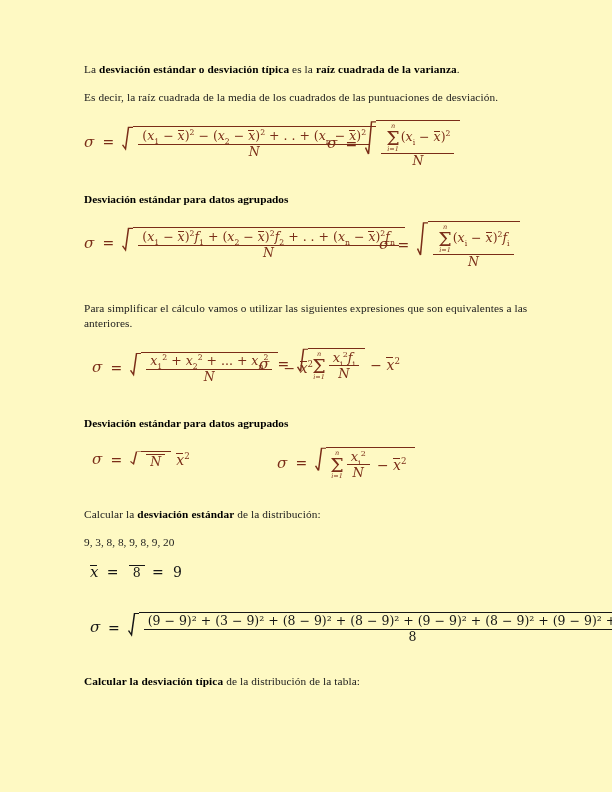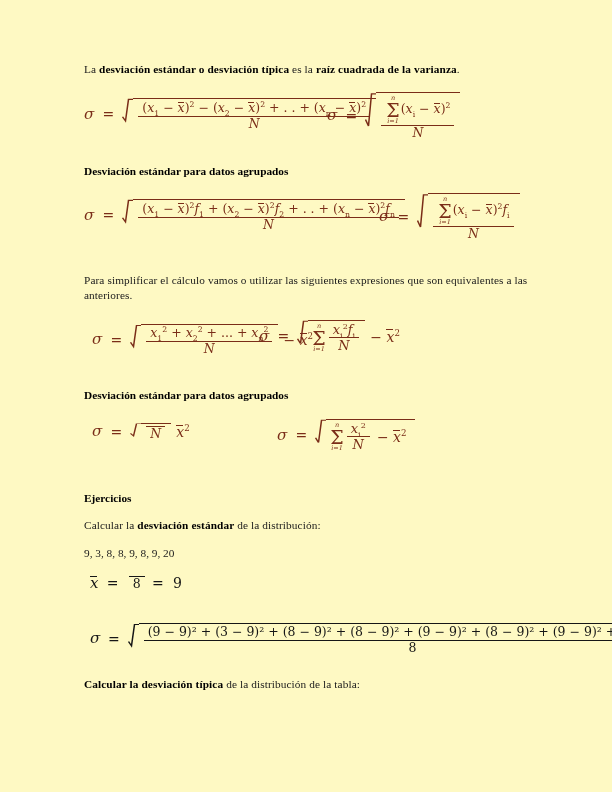--- a/index.html
+++ b/index.html
@@ -153,20 +153,21 @@
   .ovl > .sym { display: inline-block; padding-top: 1px; }
 </style>
 </head>
 <body>
 
 <div class="page">
  <div class="content">
 
   <p class="para"><span>La </span><b>desviación estándar o desviación típica</b><span> es la </span><b>raíz cuadrada de la varianza</b><span>.</span></p>
 
+  <p class="para">Es decir, la raíz cuadrada de la media de los cuadrados de las puntuaciones de desviación.</p>
 
 
   <div class="formula-row" style="height:62px;">
 
     <div class="fml" style="left:0px; top:8px; font-size:13px;">
       <span class="eq">
         <span class="lhs">σ</span>
         <span class="rel">=</span>
         <span class="radical">
           <span class="tick">
@@ -336,21 +337,20 @@
               <span class="num"><span class="it">x</span><sub class="p">i</sub><sup class="p">2</sup></span>
               <span class="den it">N</span>
             </span>
             <span class="rel">− <span class="ovl"><span class="bar"></span><span class="sym it">x</span></span><sup class="p">2</sup></span>
           </span>
         </span>
       </span>
     </div>
   </div>
 
-  <h3 class="head" style="margin-top:18px;">Ejercicios</h3>
 
   <p class="para"><span>Calcular la </span><b>desviación estándar</b><span> de la distribución:</span></p>
 
   <div class="datalist">9, 3, 8, 8, 9, 8, 9, 20</div>
 
   <div class="formula-row" style="height:44px;">
     <div class="fml black" style="left:6px; top:2px; font-size:13.5px;">
       <span class="eq">
         <span class="lhs"><span class="ovl"><span class="bar"></span><span class="sym it">x</span></span></span>
         <span class="rel">=</span>
@@ -380,16 +380,16 @@
               <span class="den">8</span>
             </span>
           </span>
         </span>
         
         
       </span>
     </div>
   </div>
 
-  <p class="para" style="margin-top:6px;"><b>Calcular la desviación típica</b><span> de la distribución de la tabla:</span></p>
+  <p class="para" style="margin-top:14px;"><b>Calcular la desviación típica</b><span> de la distribución de la tabla:</span></p>
 
  </div>
 </div>
 
 </body></html>

